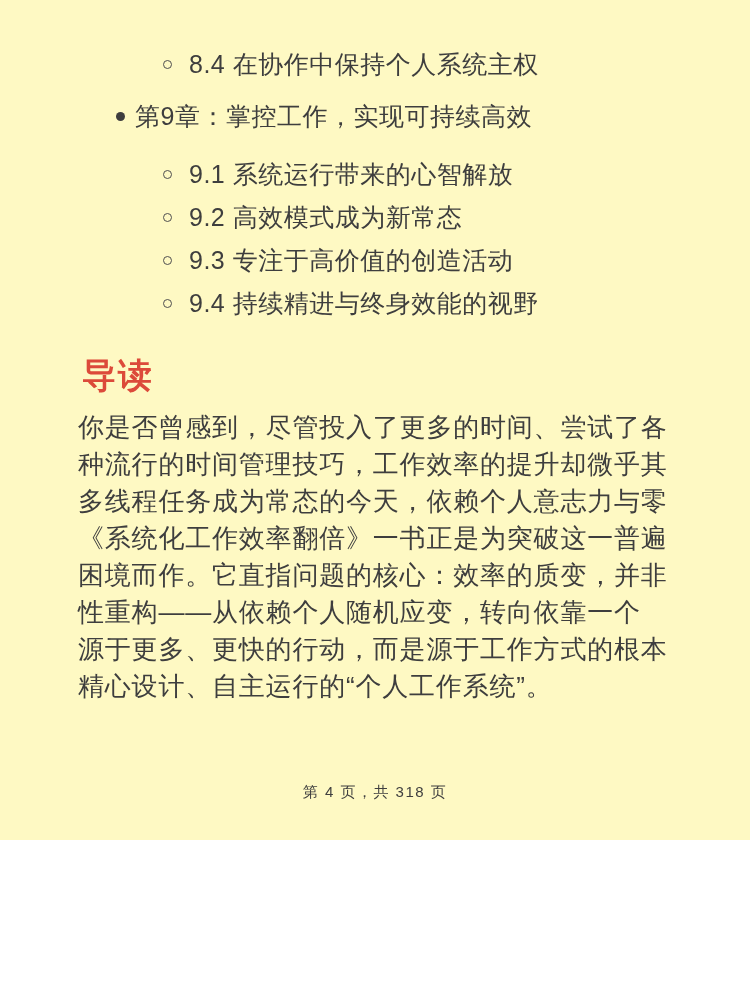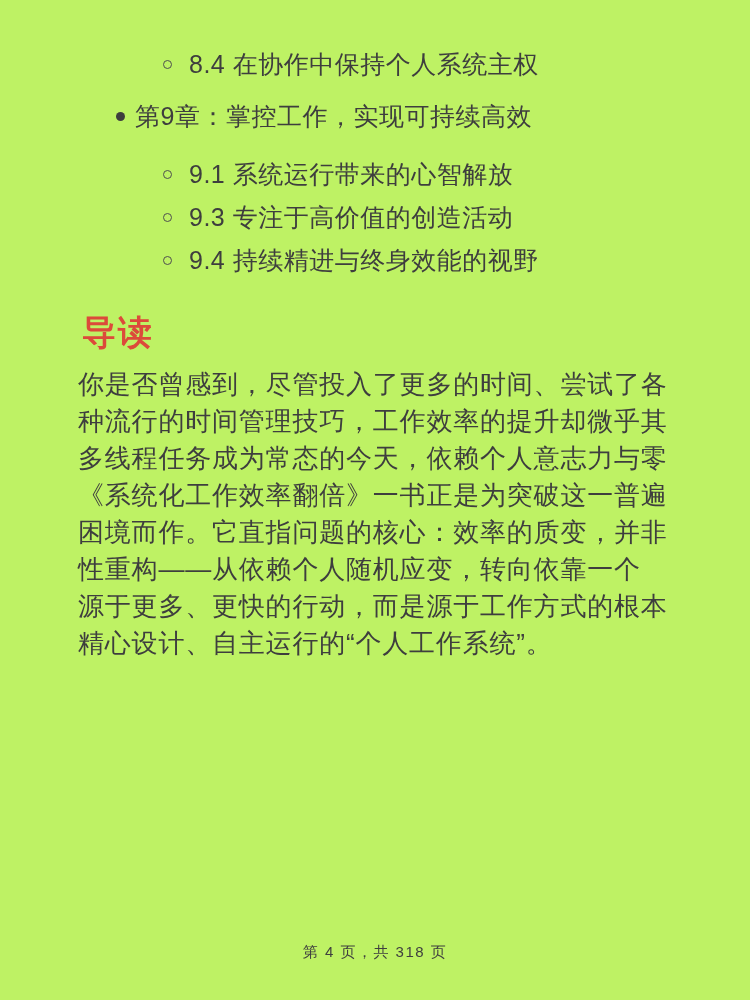--- a/index.html
+++ b/index.html
@@ -1,20 +1,20 @@
 <!DOCTYPE html>
 <html><head>
 <meta charset="utf-8">
 <style>
   html, body { margin: 0; padding: 0; background: #ffffff; }
   .page {
     position: relative;
     width: 750px;
-    height: 1000px;
-    background: #bef264;
+    height: 840px;
+    background: #fef9c3;
     color: #3e3e3e;
     font-family: "Liberation Sans", "DejaVu Sans", sans-serif;
     overflow: hidden;
   }
   .toc { padding-top: 47px; }
   .toc-row {
     display: flex;
     align-items: center;
     font-size: 25px;
     line-height: 34px;
@@ -75,20 +75,24 @@
     <div class="toc-row chapter">
       <span class="bullet filled"></span>
       <span class="toc-text">第9章：掌控工作，实现可持续高效</span>
     </div>
 
     <div class="toc-row sub">
       <span class="bullet hollow"></span>
       <span class="toc-text">9.1 系统运行带来的心智解放</span>
     </div>
 
+    <div class="toc-row sub">
+      <span class="bullet hollow"></span>
+      <span class="toc-text">9.2 高效模式成为新常态</span>
+    </div>
 
     <div class="toc-row sub">
       <span class="bullet hollow"></span>
       <span class="toc-text">9.3 专注于高价值的创造活动</span>
     </div>
 
     <div class="toc-row sub">
       <span class="bullet hollow"></span>
       <span class="toc-text">9.4 持续精进与终身效能的视野</span>
     </div>

